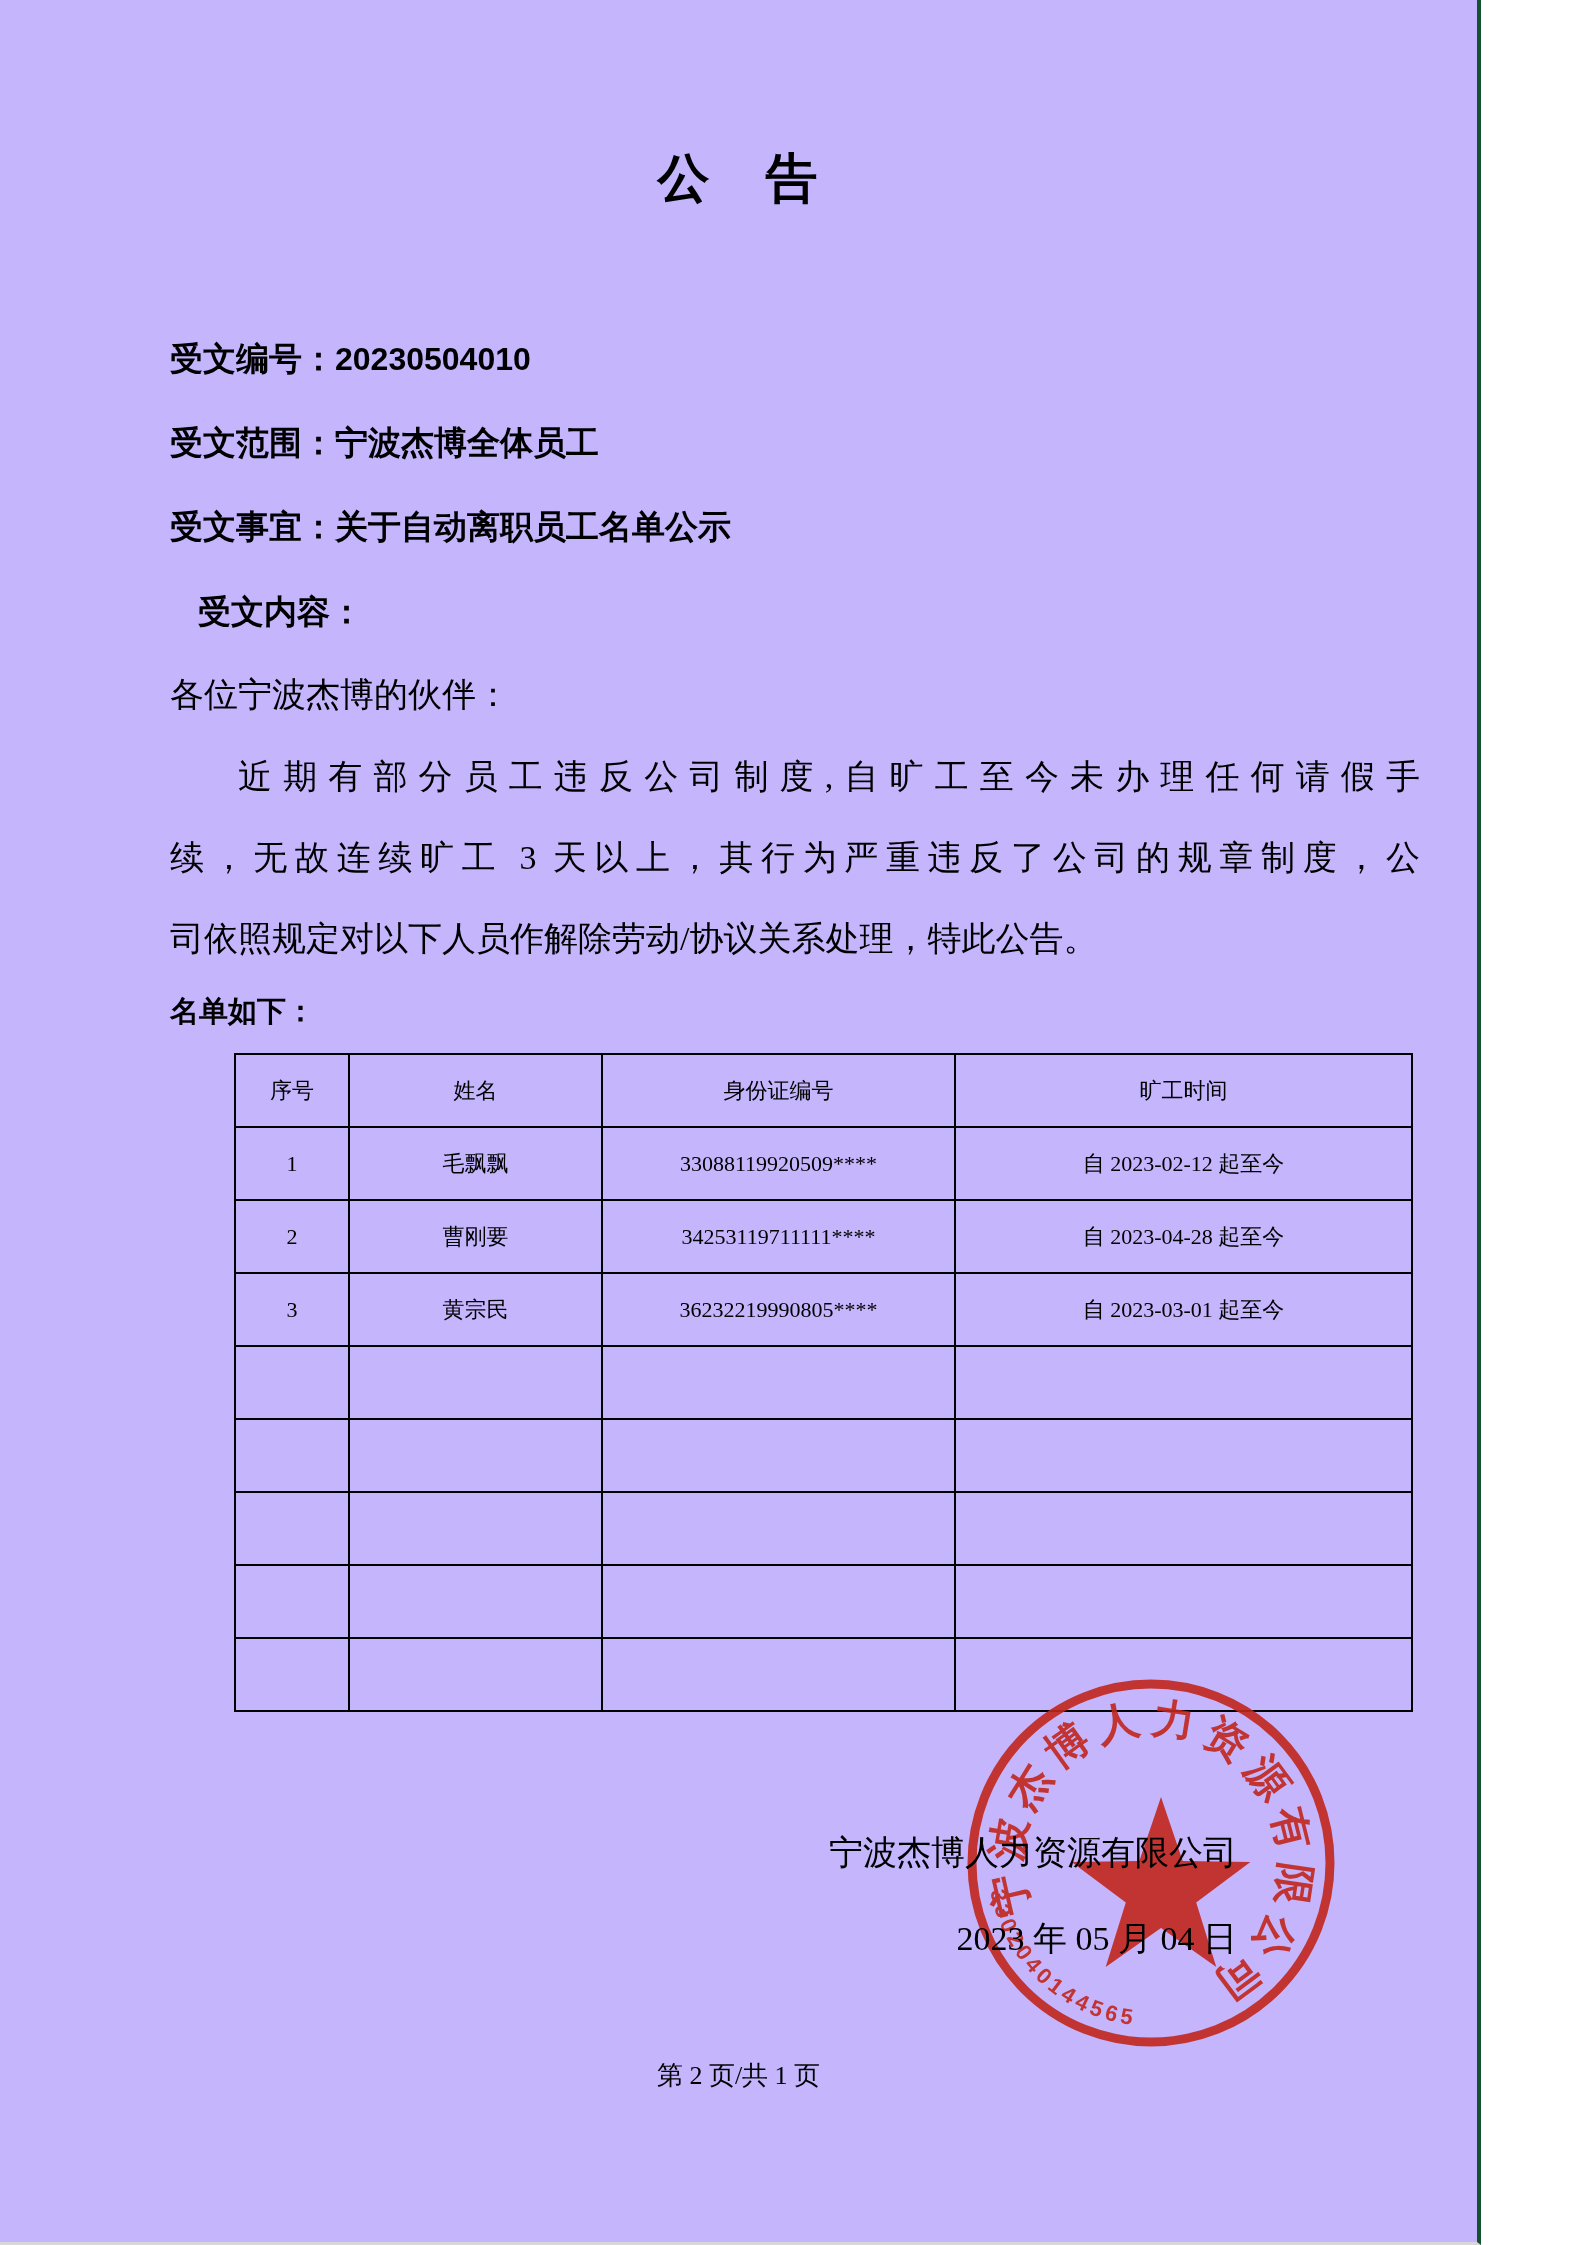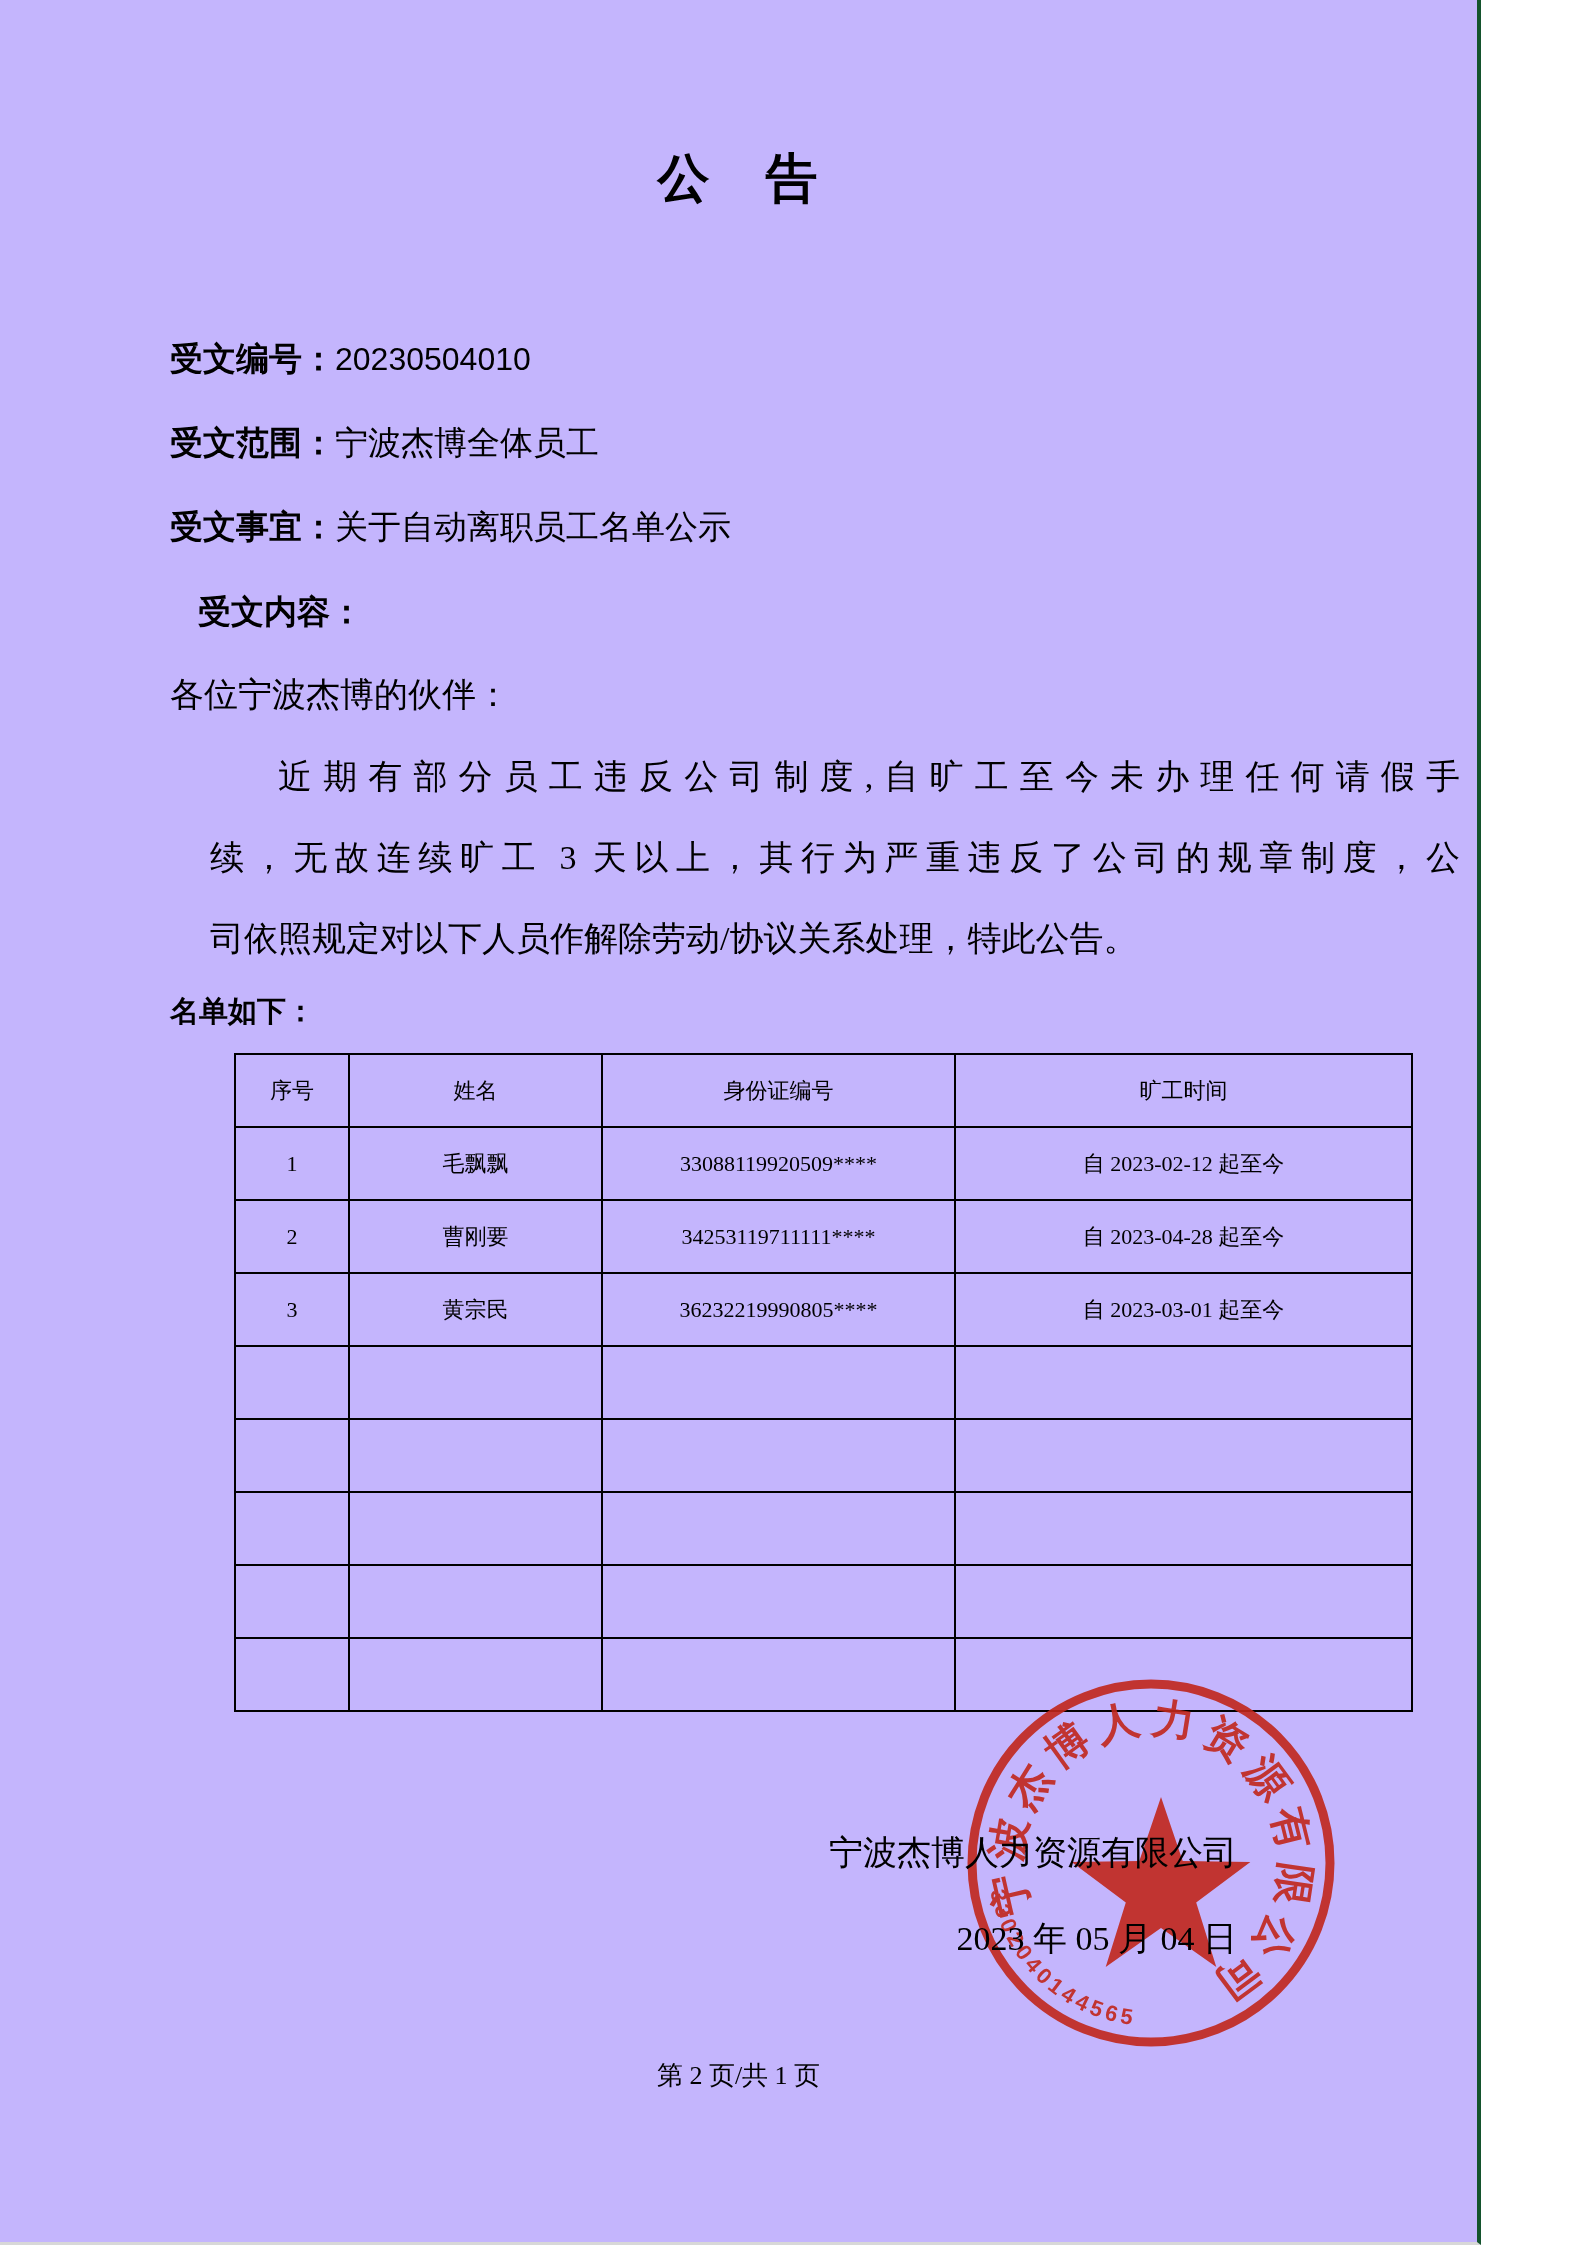--- a/index.html
+++ b/index.html
@@ -14,26 +14,26 @@
     color:#000;
     overflow:hidden;
   }
   .doc-title {
     position:absolute; top:150px; left:0; width:100%;
     text-align:center; font-size:52px; font-weight:bold;
     letter-spacing:2px; line-height:1.1;
   }
   .meta-line { position:absolute; left:170px; font-size:33px; line-height:1.2; white-space:nowrap; }
   .meta-label { font-weight:bold; }
-  .meta-value { font-weight:normal; }
+  .meta-value { font-weight:bold; }
   .meta-value.numeric { font-family:"Liberation Sans","DejaVu Sans",sans-serif; font-size:32px; }
   .salutation { position:absolute; left:170px; top:672px; font-size:34px; }
   .para-line {
     position:absolute; left:170px; width:1250px;
-    font-size:34px; line-height:1.3; white-space:nowrap;margin-left:40px;
+    font-size:34px; line-height:1.3; white-space:nowrap;
   }
   .para-line.just { white-space:normal; text-align:justify; text-align-last:justify; }
   .indent { text-indent:68px; }
   .list-heading { position:absolute; left:170px; top:992px; font-size:29px; font-weight:bold; }
 
   table.roster {
     position:absolute; left:234px; top:1053px; width:1177px;
     border-collapse:collapse; table-layout:fixed;
   }
   table.roster th, table.roster td {

